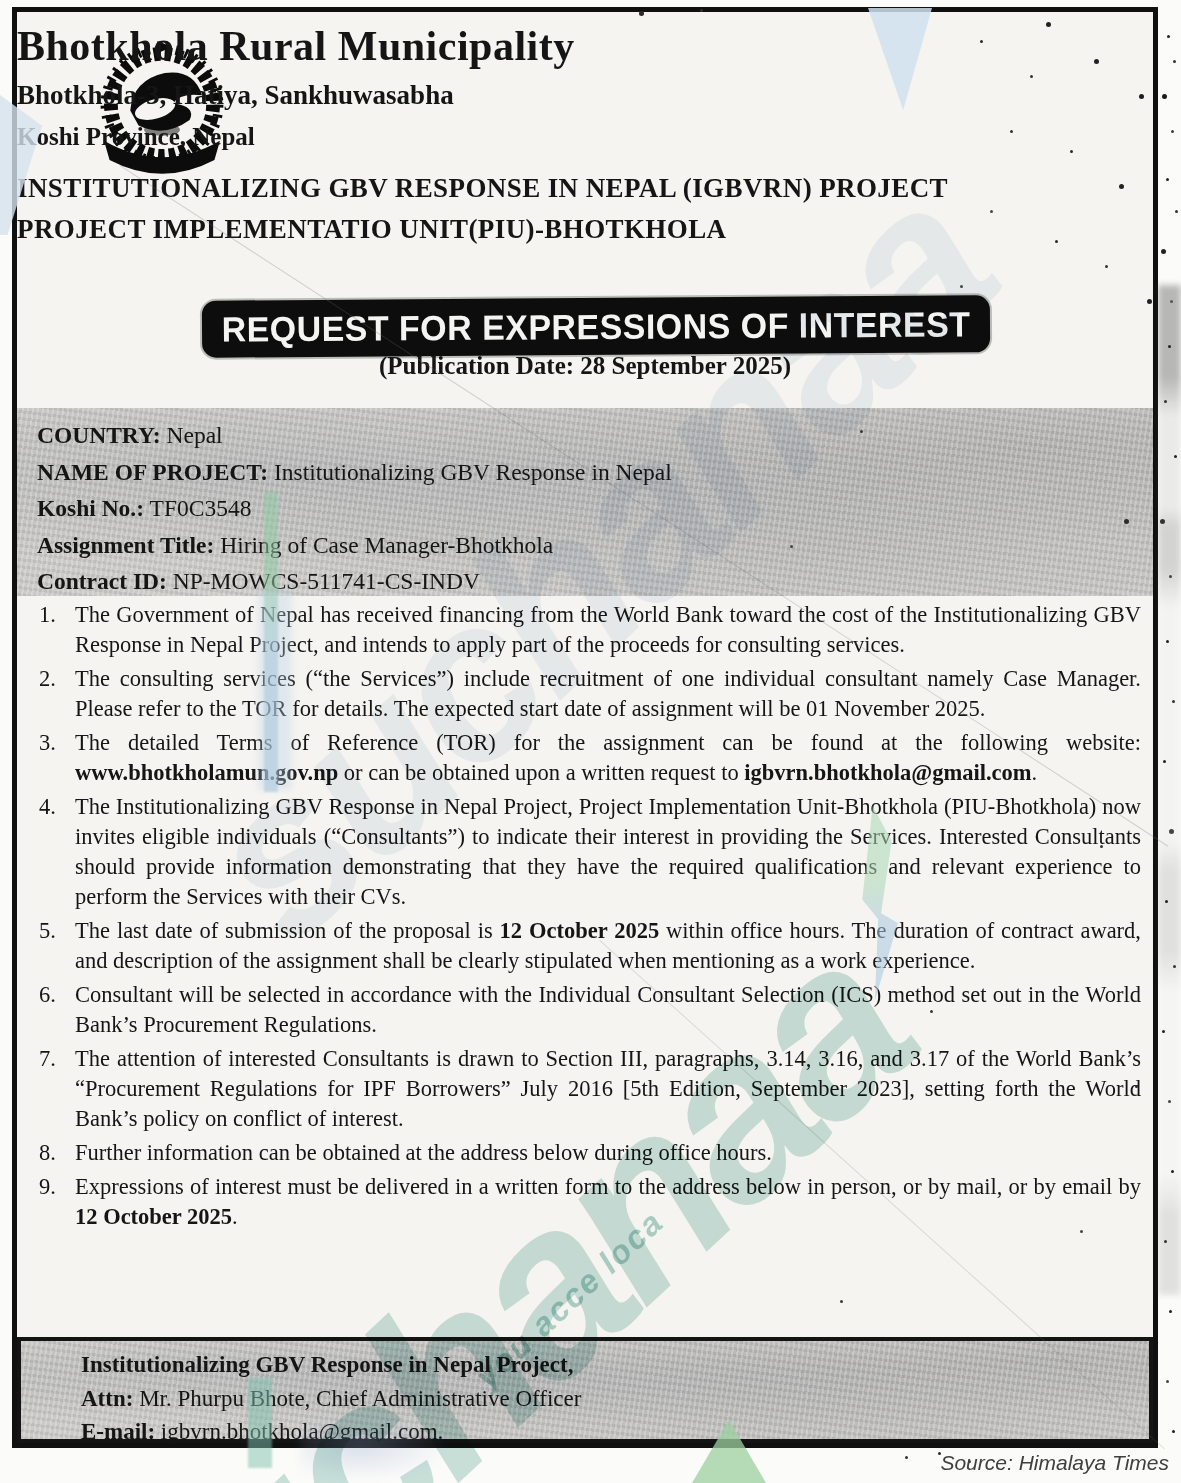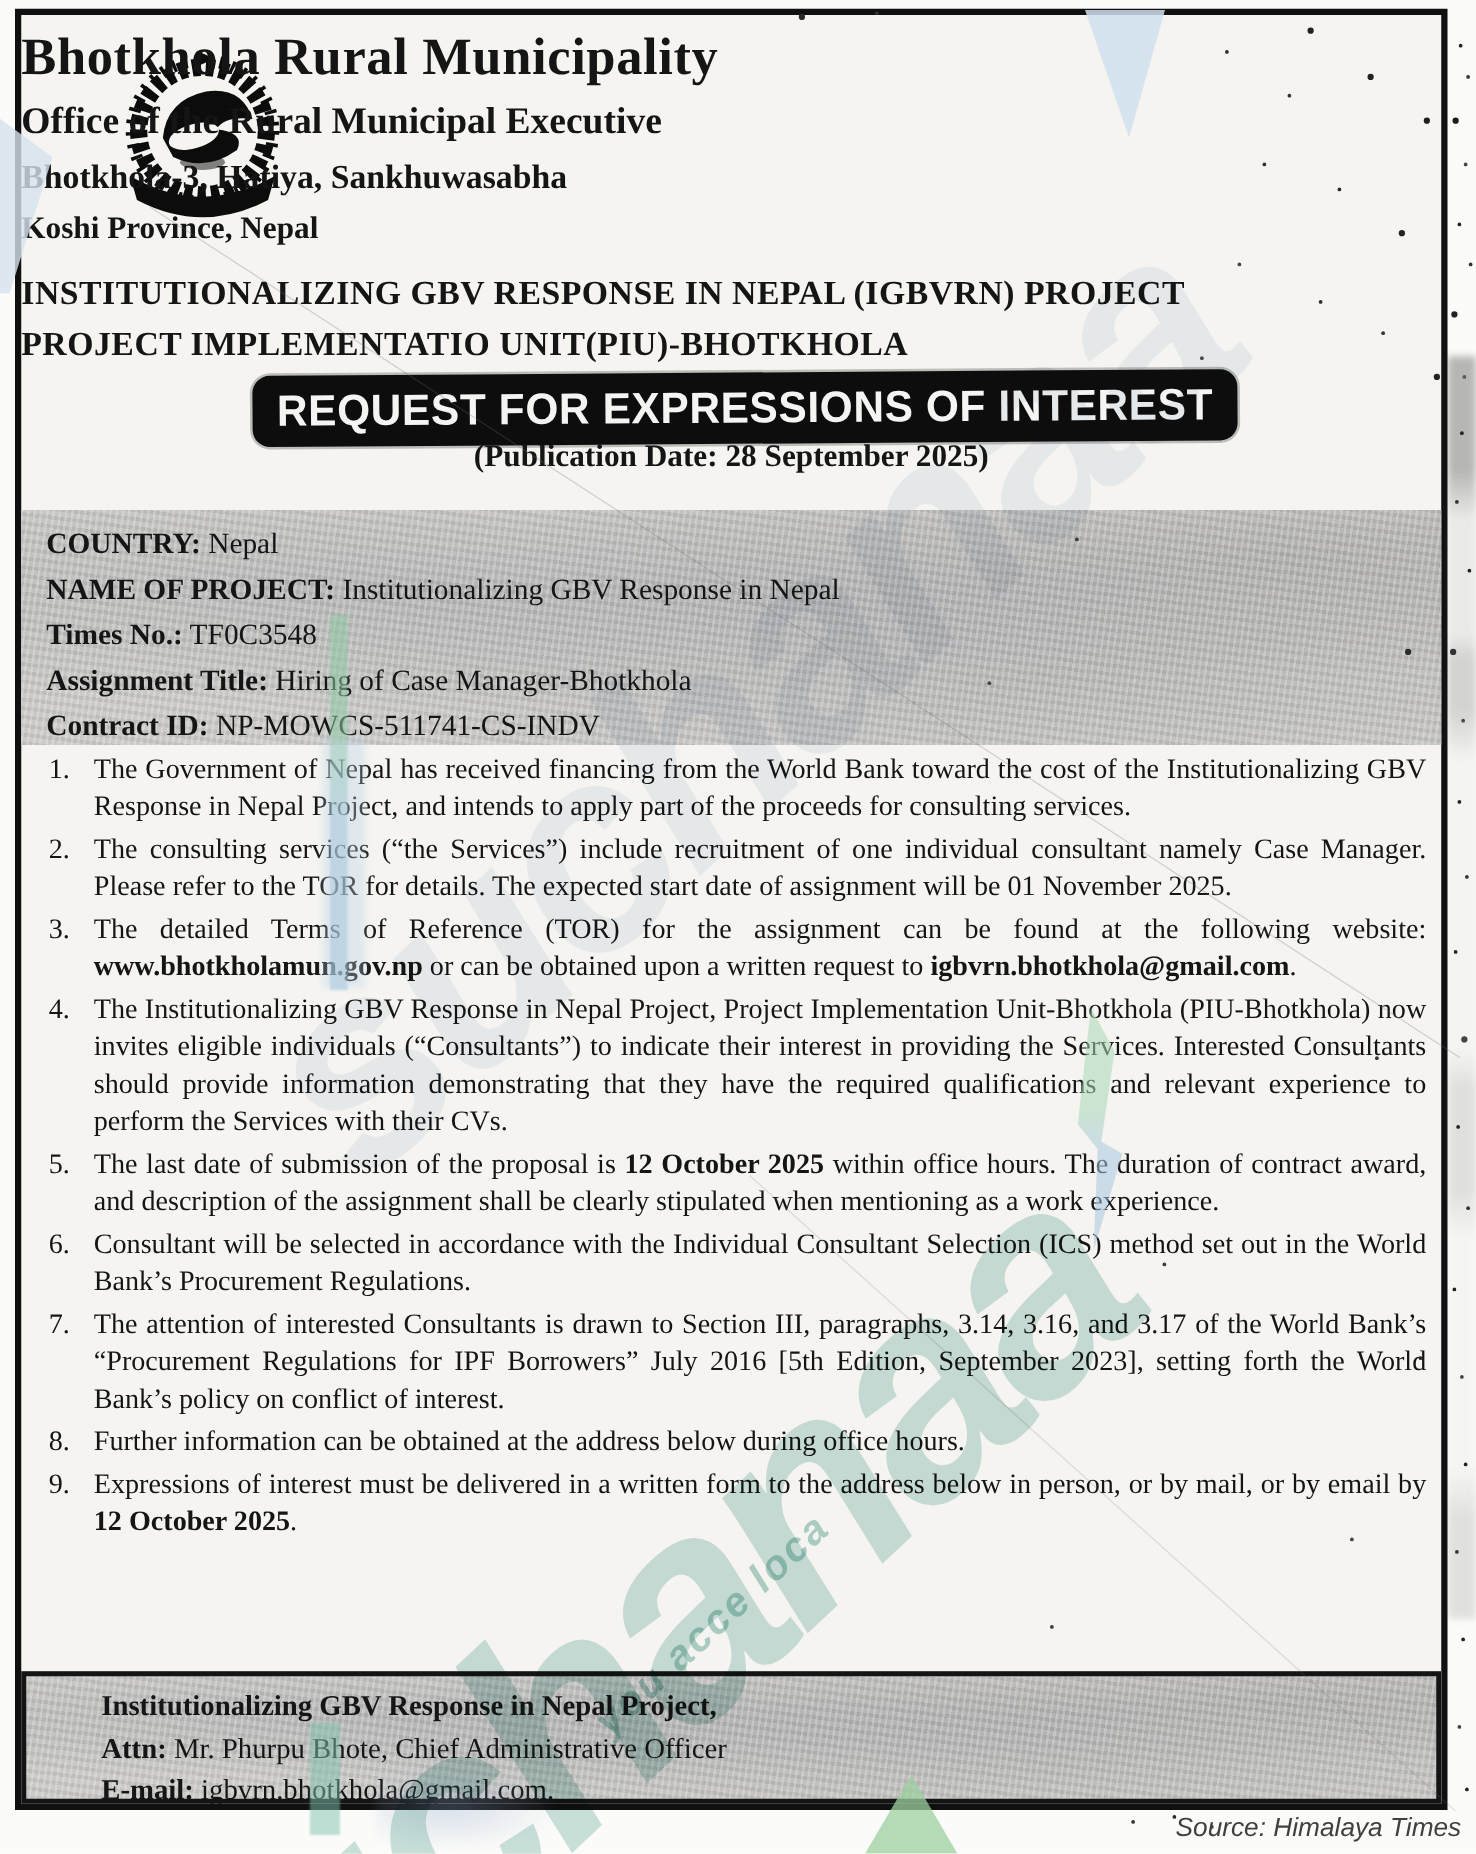--- a/index.html
+++ b/index.html
@@ -142,38 +142,37 @@
       <path d="M27 54 Q29 32 52 27 Q73 24 79 43 Q63 41 58 49 Q75 51 70 61 Q52 74 33 65 Z" fill="#0c0c0c"></path>
       <ellipse cx="45" cy="53" rx="15" ry="7" fill="#f5f4f1" transform="rotate(-16 45 53)"></ellipse>
       <ellipse cx="50" cy="68" rx="13" ry="4.5" fill="#0c0c0c" opacity=".5"></ellipse>
       <path d="M48 4 l9 4 -9 4 Z" fill="#0c0c0c"></path>
       <rect x="46.5" y="4" width="2.5" height="12" fill="#0c0c0c"></rect>
     </svg>
   </div>
 
   <div class="hgroup">
     <div class="org-name">Bhotkhola Rural Municipality</div>
-    <div class="office">Office of the Rural Municipal Executive</div>
     <div class="address">Bhotkhola-3, Hatiya, Sankhuwasabha</div>
     <div class="province">Koshi Province, Nepal</div>
     <div class="proj-line">INSTITUTIONALIZING GBV RESPONSE IN NEPAL (IGBVRN) PROJECT</div>
     <div class="proj-line">PROJECT IMPLEMENTATIO UNIT(PIU)-BHOTKHOLA</div>
   </div>
 
   <div class="banner">
     <span>REQUEST FOR EXPRESSIONS OF INTEREST</span>
   </div>
 
   <div class="pubdate">(Publication Date: 28 September 2025)</div>
 
   <div class="infoblock gray-tex">
     <div>
         <div class="info-row"><span class="lbl">COUNTRY:</span><span class="val"> Nepal</span></div>
         <div class="info-row"><span class="lbl">NAME OF PROJECT:</span><span class="val"> Institutionalizing GBV Response in Nepal</span></div>
-        <div class="info-row"><span class="lbl">Times No.:</span><span class="val"> TF0C3548</span></div>
+        <div class="info-row"><span class="lbl">Koshi No.:</span><span class="val"> TF0C3548</span></div>
         <div class="info-row"><span class="lbl">Assignment Title:</span><span class="val"> Hiring of Case Manager-Bhotkhola</span></div>
         <div class="info-row"><span class="lbl">Contract ID:</span><span class="val"> NP-MOWCS-511741-CS-INDV</span></div>
       </div>
   </div>
 
   <div class="list">
       <div class="n-item">
         <span class="n-num">1.</span>
         <div class="n-text"><span>The Government of Nepal has received financing from the World Bank toward the cost of the Institutionalizing GBV Response in Nepal Project, and intends to apply part of the proceeds for consulting services.</span></div>
       </div>

